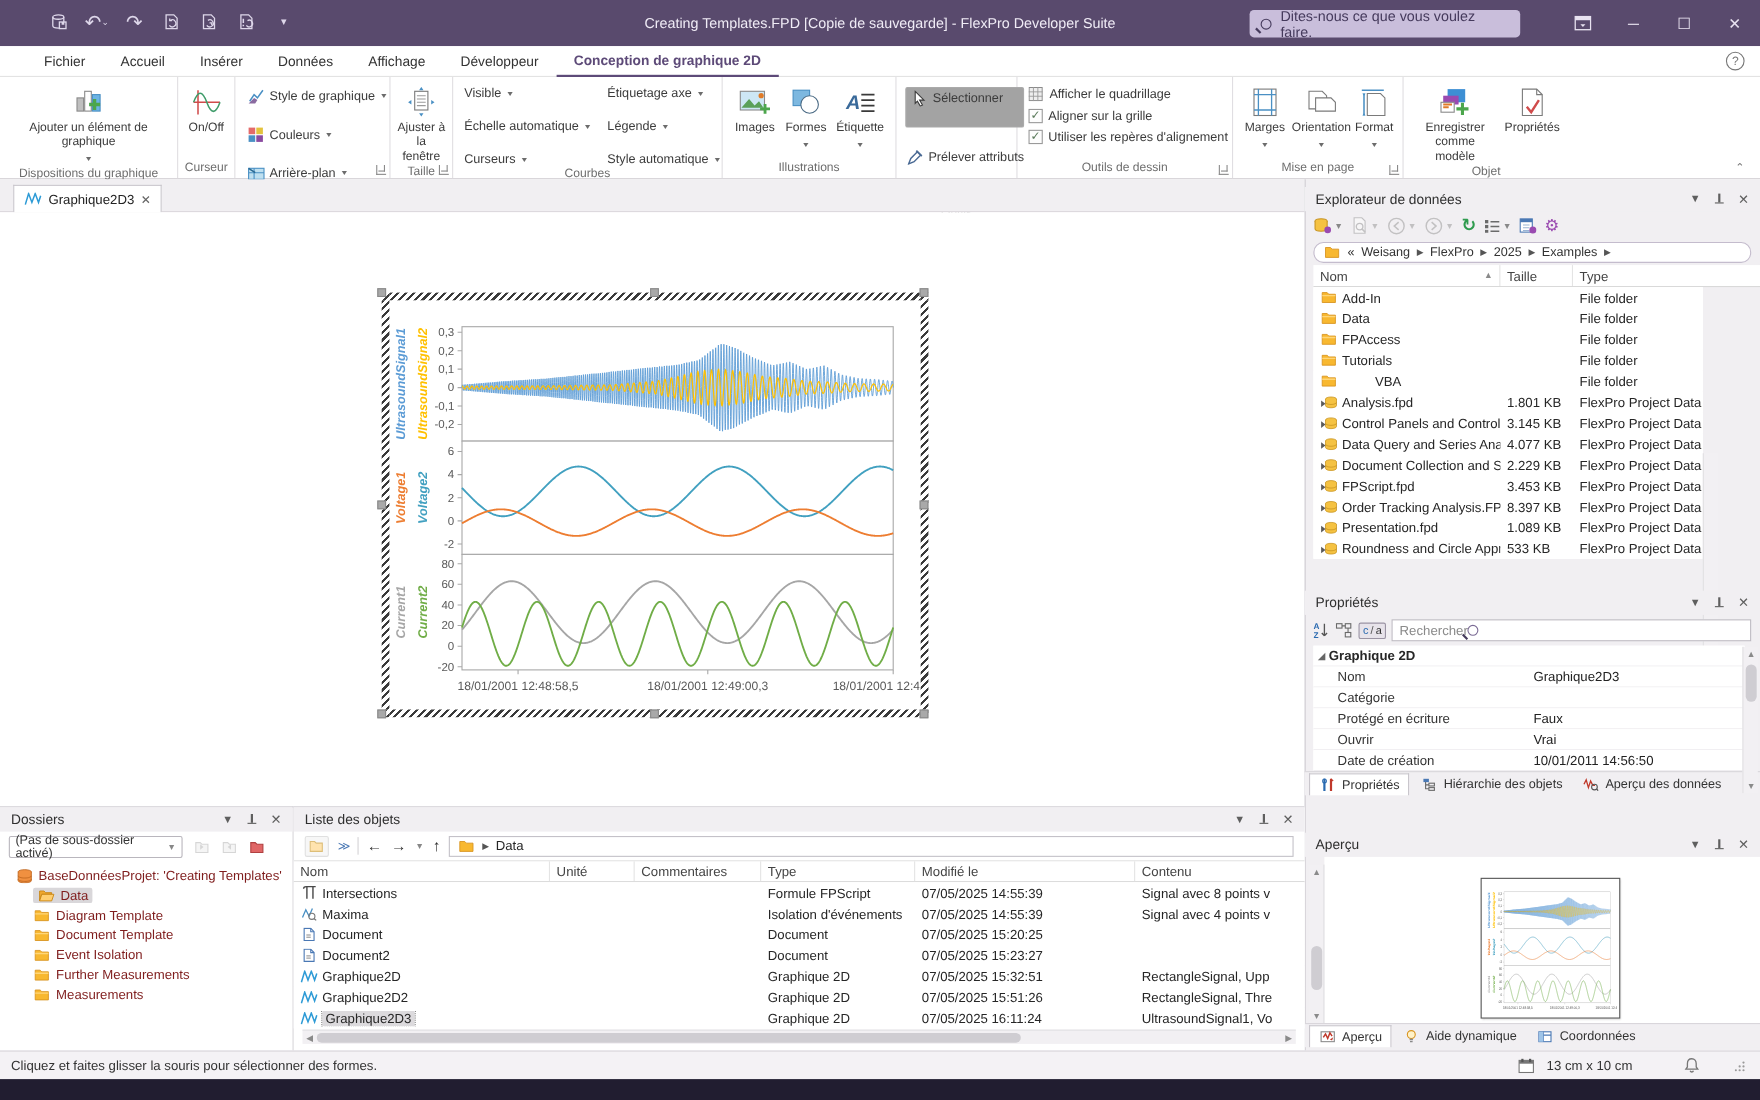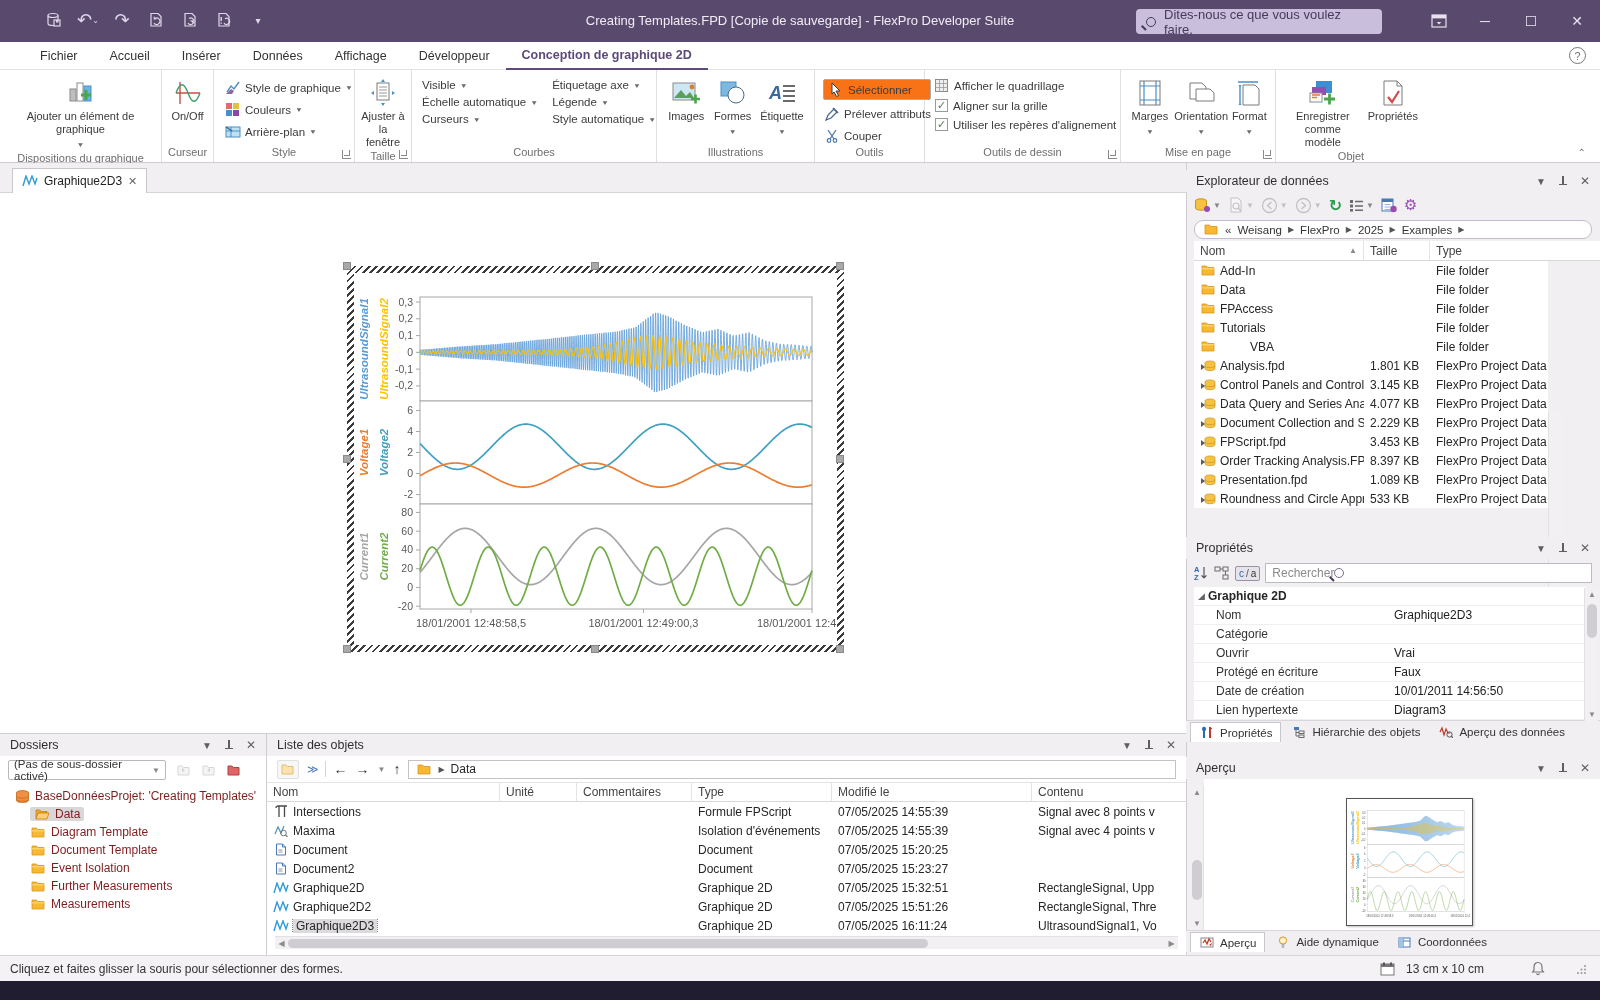--- a/index.html
+++ b/index.html
@@ -25,27 +25,27 @@
   #menu-help { position:absolute; right:14px; top:47px; width:17px; height:17px; border:1.3px solid #777; border-radius:50%; color:#777; font-size:11px; display:flex; align-items:center; justify-content:center; }
   
   #ribbon { position:absolute; left:0; top:70px; width:1600px; height:93px; background:#fff; border-bottom:1px solid #d0cdd2; display:flex; }
   .rgroup { position:relative; height:92px; border-right:1px solid #e0dee2; display:flex; flex-direction:column; }
   .rg-body { flex:1; display:flex; align-items:flex-start; padding:6px 6px 0 6px; gap:4px; }
   .rg-label { height:17px; text-align:center; color:#6e6e6e; font-size:11px; line-height:15px; position:relative; }
   .launcher { position:absolute; right:3px; bottom:3px; width:9px; height:9px; border-left:1px solid #8a8a8a; border-bottom:1px solid #8a8a8a; }
   .launcher::after { content:""; position:absolute; right:1px; top:0; width:5px; height:5px; border-right:1.4px solid #8a8a8a; border-bottom:1.4px solid #8a8a8a; }
   .bigbtn { width:74px; display:flex; flex-direction:column; align-items:center; gap:2px; padding-top:2px; font-size:11px; color:#3b3b3b; text-align:center; line-height:13px; }
   .bigbtn .bicon { width:30px; height:30px; display:flex; align-items:center; justify-content:center; }
-  .smallcol { display:flex; flex-direction:column; gap:5px; padding-top:3px; }
+  .smallcol { display:flex; flex-direction:column; gap:18px; padding-top:3px; }
   .smbtn { display:flex; align-items:center; gap:4px; font-size:11.5px; color:#3b3b3b; white-space:nowrap; }
   .smbtn .sicon { width:17px; height:17px; display:flex; align-items:center; justify-content:center; }
   .chev { color:#6c6c6c; font-size:8px; transform:scaleY(.8); }
   .chkrow { display:flex; align-items:center; gap:5px; font-size:11.5px; color:#3b3b3b; white-space:nowrap; }
   .cbx { width:13px; height:13px; border:1px solid #9a9a9a; background:#fdfdfd; font-size:11px; line-height:11px; color:#5a7a5a; text-align:center; }
-  .selbtn { border:1px solid #aaa; background:#f97316; border-radius:2px; padding:1px 6px 1px 3px; }
+  .selbtn { border:1px solid #aaa; background:#a3a3a3; border-radius:2px; padding:1px 6px 17px 3px; }
   
   #doc-strip { position:absolute; left:0; top:163px; width:1186px; height:30px; background:#f1eff2; border-bottom:1px solid #d7d4d9; }
   #doc-tab { position:absolute; left:12px; top:168px; height:25px; background:#fff; border:1px solid #c9c6cc; border-bottom:none; display:flex; align-items:center; gap:6px; padding:0 9px; font-size:12px; color:#222; }
   #doc-tab .x { color:#666; font-size:11px; }
   #tabbar-dd { position:absolute; right:20px; top:170px; width:20px; height:20px; border:1px solid #cfccd2; background:#fafafa; color:#555; text-align:center; line-height:18px; font-size:9px; }
   #doc-area { position:absolute; left:0; top:193px; width:1186px; height:538px; background:#ffffff; }
   
   #chart-box { position:absolute; left:347px; top:266px; width:497px; height:386px;
      border:7px solid transparent;
      border-image: repeating-linear-gradient(135deg,#3a3a3a 0 2px,#ffffff 2px 5px) 7;
@@ -921,34 +921,30 @@
       </div>
       <div class="prow">
         <span class="pk">Nom</span>
         <span class="pv">Graphique2D3</span>
       </div>
       <div class="prow">
         <span class="pk">Catégorie</span>
         <span class="pv"></span>
       </div>
       <div class="prow">
+        <span class="pk">Protégé en écriture</span>
+        <span class="pv">Faux</span>
+      </div>
+      <div class="prow">
         <span class="pk">Ouvrir</span>
         <span class="pv">Vrai</span>
-      </div>
-      <div class="prow">
-        <span class="pk">Protégé en écriture</span>
-        <span class="pv">Faux</span>
       </div>
       <div class="prow">
         <span class="pk">Date de création</span>
         <span class="pv">10/01/2011 14:56:50</span>
-      </div>
-      <div class="prow">
-        <span class="pk">Lien hypertexte</span>
-        <span class="pv">Diagram3</span>
       </div>
     </div>
   <div class="ptabs">
     <span class="ptab active">
       <span class="icon-s">
           <svg width="11" height="13" viewBox="0 0 11 13">
             <path d="M2 1v11" stroke="#2a6ab0" stroke-width="2"></path>
             <path d="M8 1v11" stroke="#c0392b" stroke-width="2"></path>
             <circle cx="2" cy="3" r="1.8" fill="none" stroke="#2a6ab0"></circle>
             <path d="M8 1l2 2" stroke="#c0392b"></path>

